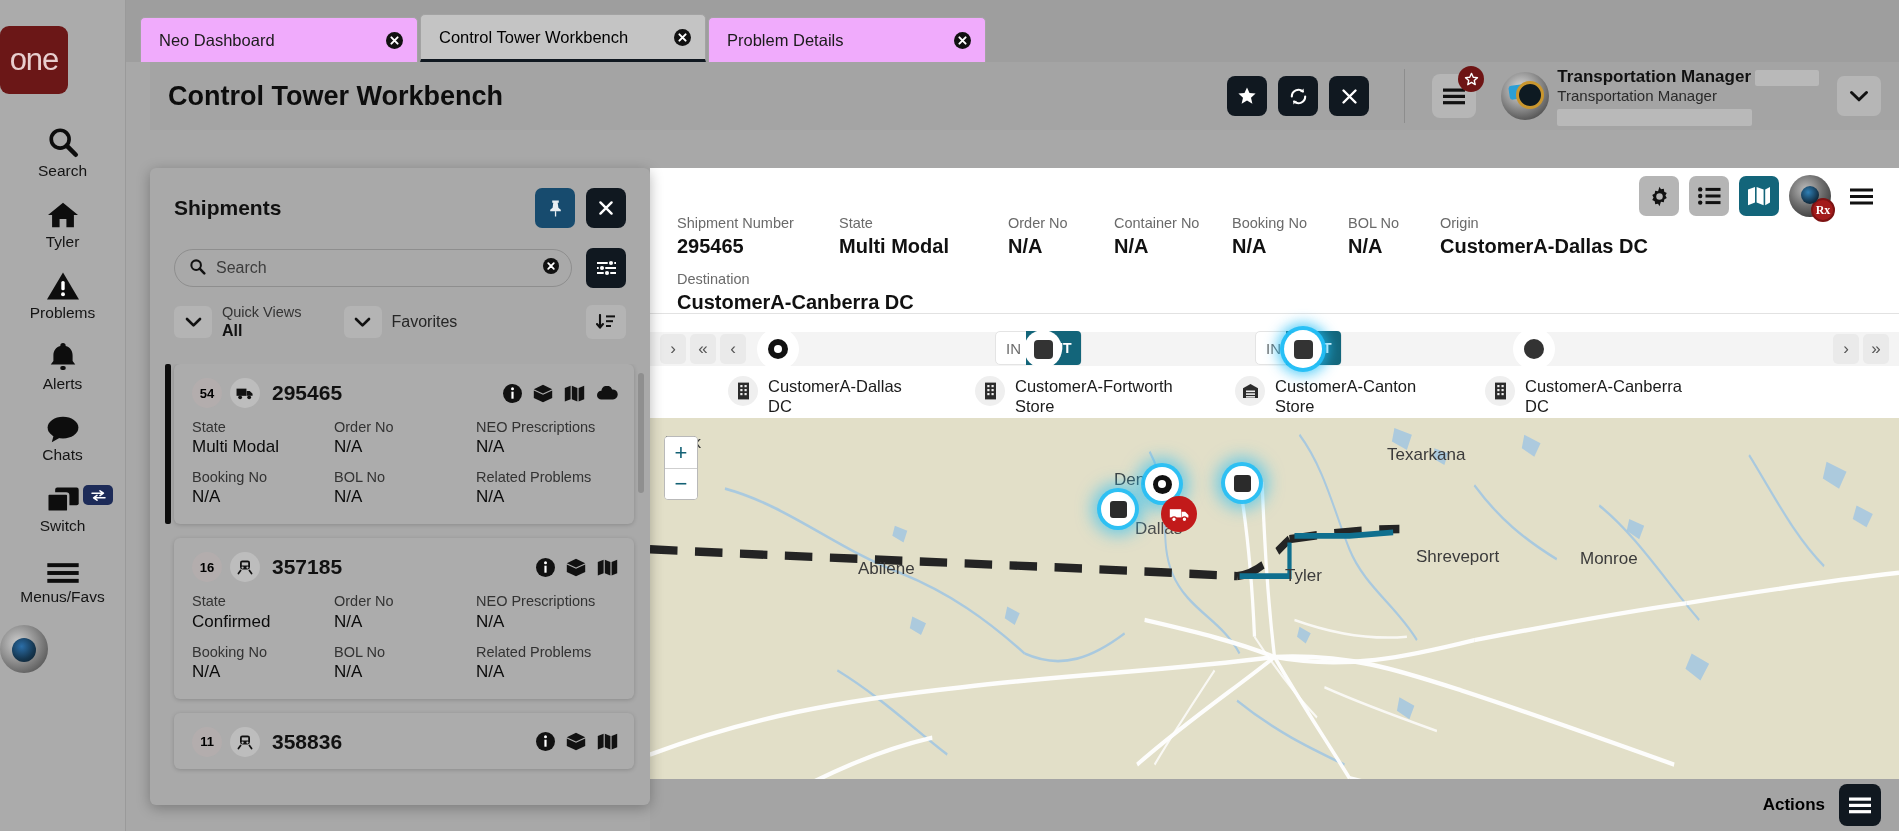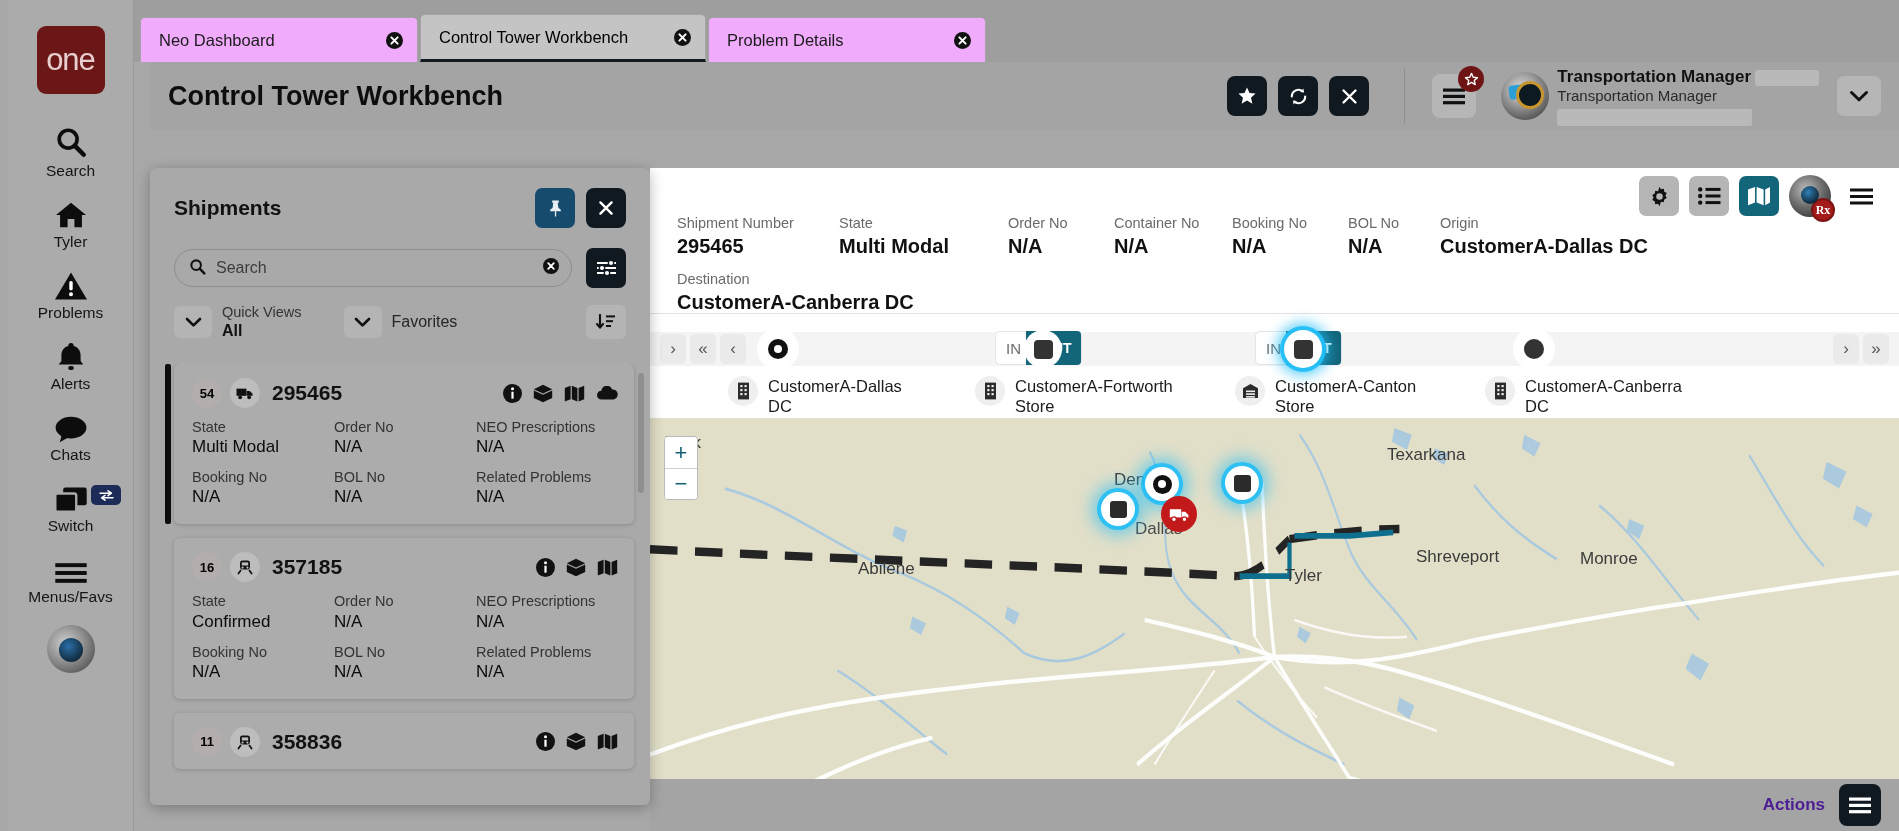--- a/index.html
+++ b/index.html
@@ -7,23 +7,22 @@
     width: 1899px; height: 831px;
     font-family: "Liberation Sans", sans-serif;
     background: #ffffff; overflow: hidden;
   }
   #app { position: relative; width: 1899px; height: 831px; background: #a8a8a8; }
 
   
   #rail {
     position: absolute; left: 0; top: 0; width: 126px; height: 831px;
     background: #ababab; display: flex; flex-direction: column;
-    align-items: center; padding-top: 26px; z-index: 40;
+    padding-top: 26px; z-index: 40;
     border-right: 1px solid #9a9a9a;
-    margin-left: 8px;
   }
   #logo {
     width: 68px; height: 68px; background: #6b1717; border-radius: 9px;
     display: flex; align-items: center; justify-content: center;
     color: #e8cfcf; font-size: 31px; letter-spacing: -1px; font-weight: 400;
     margin-bottom: 22px;
   }
   .rail-item {
     width: 100%; display: flex; flex-direction: column; align-items: center;
     padding: 9px 0 8px 0; color: #111; position: relative; cursor: pointer;
@@ -297,21 +296,21 @@
     font-size: 14px; color: #333; padding: 3px 7px; z-index: 8;
   }
   #attrib a { color: #0b7ca8; text-decoration: none; }
 
   
   #actionsbar {
     position: absolute; left: 650px; right: 0; bottom: 0; height: 52px;
     background: #a4a4a4; display: flex; align-items: center;
     justify-content: flex-end; padding-right: 18px; gap: 14px; z-index: 15;
   }
-  #actions-lbl { font-size: 17px; font-weight: bold; color: #4c1d95; }
+  #actions-lbl { font-size: 17px; font-weight: bold; color: #000000; }
   #actions-btn {
     width: 42px; height: 42px; border-radius: 8px; background: #101820;
     display:flex; align-items:center; justify-content:center; cursor:pointer;
   }
 </style>
 </head>
 <body>
 
 <div id="app">
 

